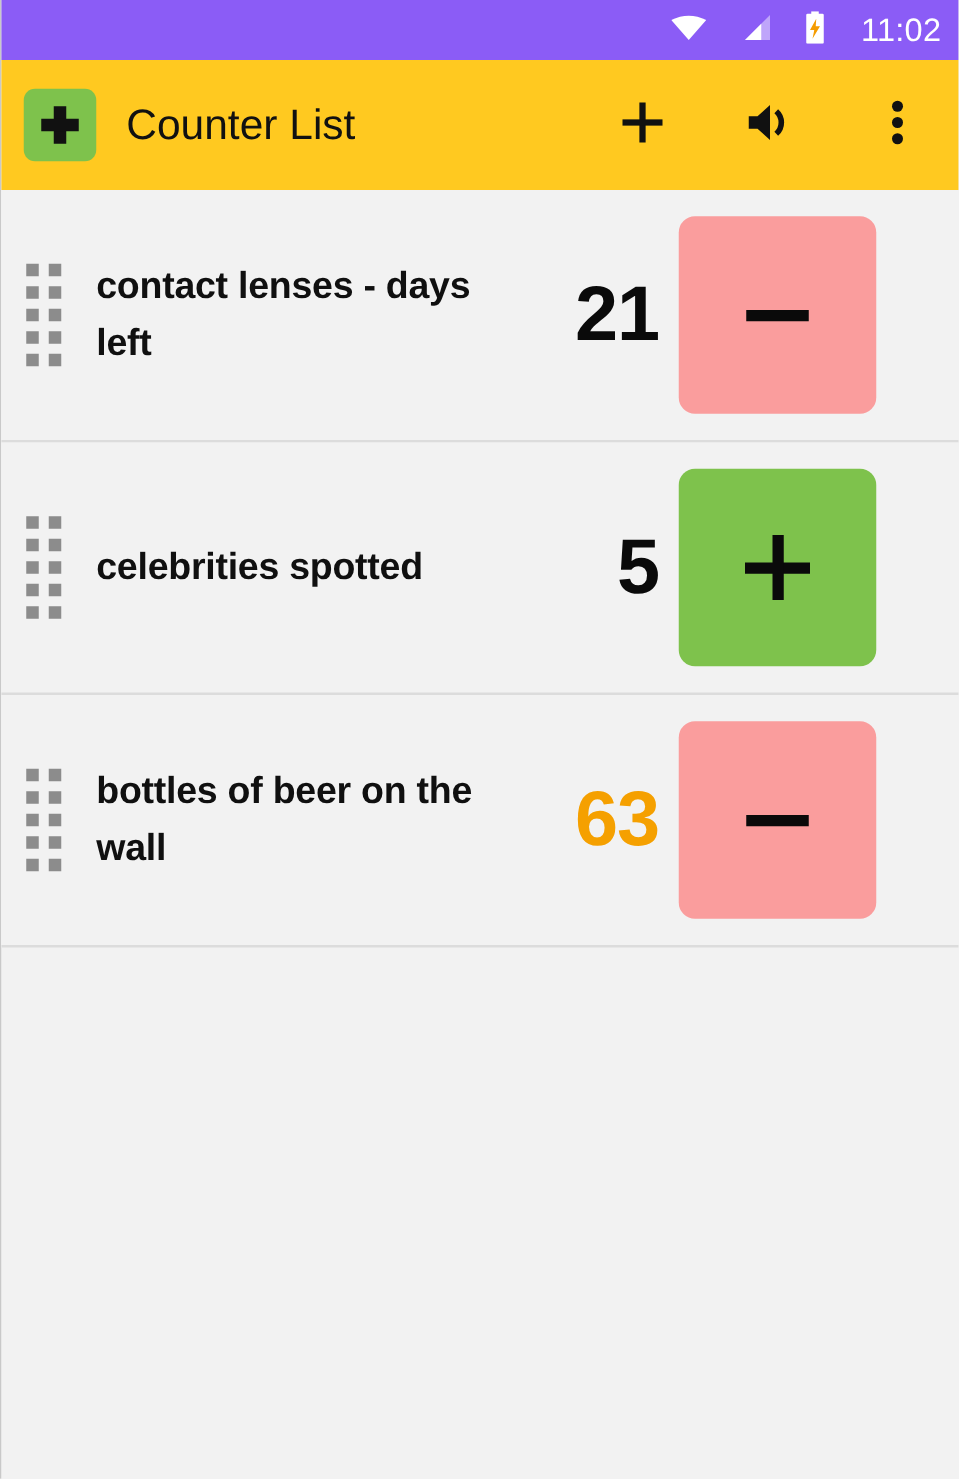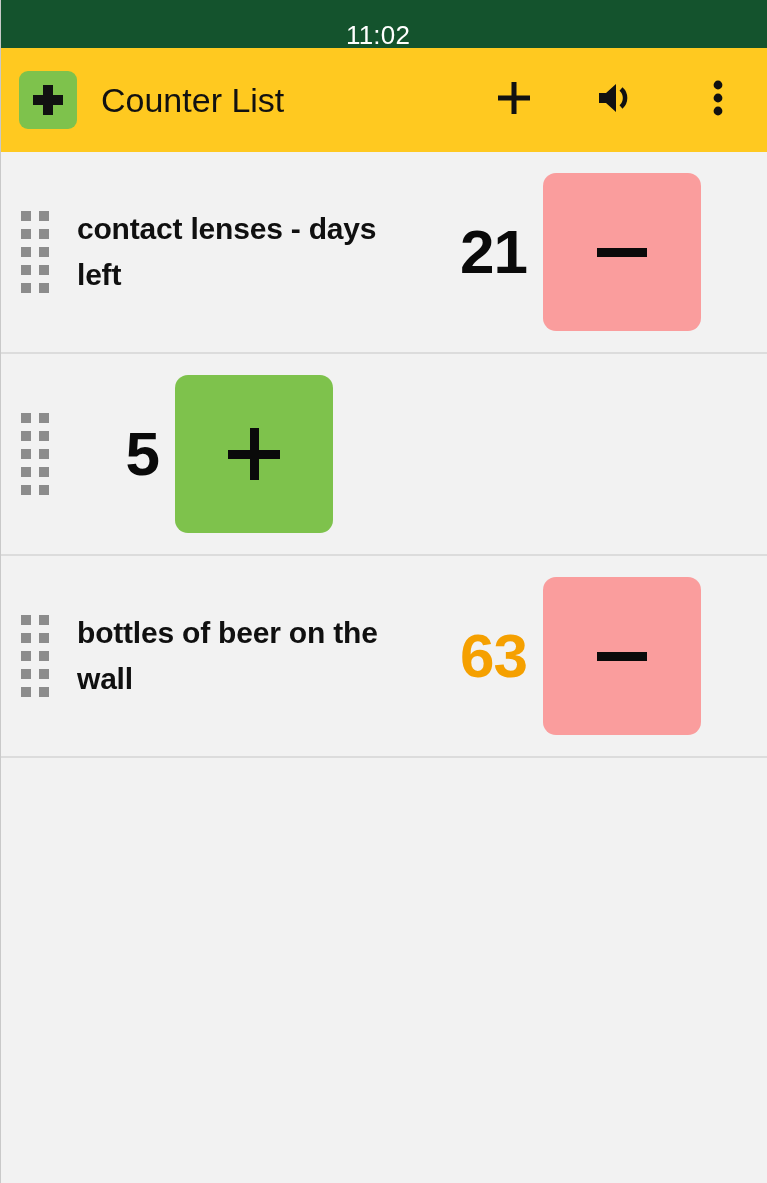--- a/index.html
+++ b/index.html
@@ -17,27 +17,26 @@
     width: 767px;
     height: 1183px;
     background: #f2f2f2;
     border-left: 1px solid #c9c9c9;
     overflow: hidden;
   }
 
   
   .status-bar {
     height: 48px;
-    background: #14532d;
+    background: #8b5cf6;
     display: flex;
     align-items: center;
     justify-content: flex-end;
     padding-right: 14px;
     gap: 26px;
-    flex-direction: column;
   }
   .status-icon { display: block; }
   .status-time {
     color: #ffffff;
     font-size: 26px;
     font-family: "Liberation Sans", sans-serif;
     letter-spacing: 0.2px;
     margin-left: 2px;
     line-height: 1;
   }
@@ -267,20 +266,21 @@
           <i></i>
           <i></i>
           <i></i>
           <i></i>
           <i></i>
           <i></i>
           <i></i>
           <i></i>
           <i></i>
       </div>
+      <div class="counter-label">celebrities spotted</div>
       <div class="counter-value">5</div>
       <button class="counter-button increment">
         <span class="sign-plus"></span>
       </button>
     </div>
 
     <div class="counter-row">
       <div class="drag-handle">
         <i></i>
           <i></i>

